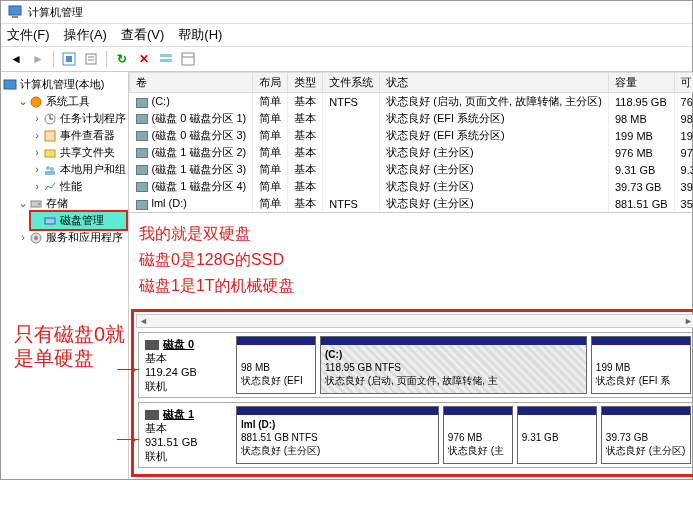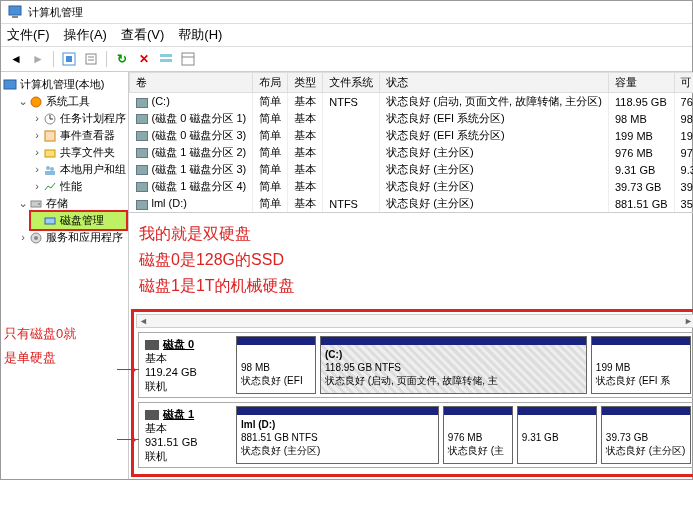--- a/index.html
+++ b/index.html
@@ -13,40 +13,40 @@
 .toolbar .sep { width: 1px; height: 16px; background: #ccc; margin: 0 2px; }
 .tb-btn { width: 18px; height: 18px; display: flex; align-items: center; justify-content: center; font-size: 12px; }
 .body { display: flex; }
 .tree { width: 170px; border-right: 1px solid #ccc; padding: 4px 2px; font-size: 11px; line-height: 17px; }
 .tree-item { display: flex; align-items: center; white-space: nowrap; }
 .tree-item .tw { width: 12px; text-align: center; color: #555; }
 .tree-item .ic { width: 14px; height: 14px; margin-right: 3px; display: inline-block; }
 .tree .l1 { margin-left: 0; text-align: right; }
 .tree .l2 { margin-left: 14px; }
 .tree .l3 { margin-left: 28px; }
-.selected { background: #bef264; outline: 1px solid #7ab8e8; }
+.selected { background: #5eead4; outline: 1px solid #7ab8e8; }
 .main { flex: 1; display: flex; flex-direction: column; }
 .volgrid { border-bottom: 1px solid #ccc; }
 .volgrid table { width: 100%; border-collapse: collapse; font-size: 11px; }
 .volgrid th { text-align: left; background: #f3f3f3; border: 1px solid #ddd; padding: 2px 6px; font-weight: normal; white-space: nowrap; }
 .volgrid td { padding: 1px 6px; white-space: nowrap; border-right: 1px solid #eee; }
 .vol-ic { display: inline-block; width: 12px; height: 10px; background: #8aa; border: 1px solid #678; margin-right: 4px; vertical-align: middle; }
 .anno-area { padding: 8px 10px; font-size: 16px; color: #d22; line-height: 26px; }
 .diskmap-wrap { border: 3px solid #d22; margin: 2px; padding: 2px; }
 .scroll-stub { height: 14px; border: 1px solid #ccc; background: #f5f5f5; display: flex; justify-content: space-between; align-items: center; padding: 0 2px; font-size: 9px; color: #666; }
 .disk-row { display: flex; border: 1px solid #aaa; margin: 4px 2px; }
 .disk-head { width: 95px; padding: 4px 6px; font-size: 11px; line-height: 14px; }
 .disk-head .dname { font-weight: bold; text-decoration: underline; }
 .disk-head .dic { display:inline-block; width:14px; height:10px; background:#555; margin-right:4px; vertical-align:middle; }
 .parts { display: flex; flex: 1; gap: 0; }
 .part { border: 1px solid #666; margin: 3px 2px; padding: 3px 4px; font-size: 10px; line-height: 13px; position: relative; display:flex; flex-direction:column; }
 .part .bar { height: 8px; background: #1a237e; margin: -3px -4px 3px -4px; }
 .part.sel { background: repeating-linear-gradient(45deg,#eee,#eee 3px,#ddd 3px,#ddd 6px); }
 .part .pn { font-weight: bold; }
-.left-anno { position: absolute; left: 4px; top: 322px; font-size: 13px; color: #d22; line-height: 24px; }
+.left-anno { position: absolute; left: 14px; top: 322px; font-size: 20px; color: #d22; line-height: 24px; }
 .arrow { position:absolute; width:40px; height:1px; background:#d22; }
 .arrow::after{content:"";position:absolute;right:-1px;top:-3px;border:4px solid transparent;border-left-color:#d22;}
 svg { display:block; }
 </style>
 </head>
 <body>
 
 <div class="window" style="position:relative;">
   <div class="titlebar">
     <span class="icon">

